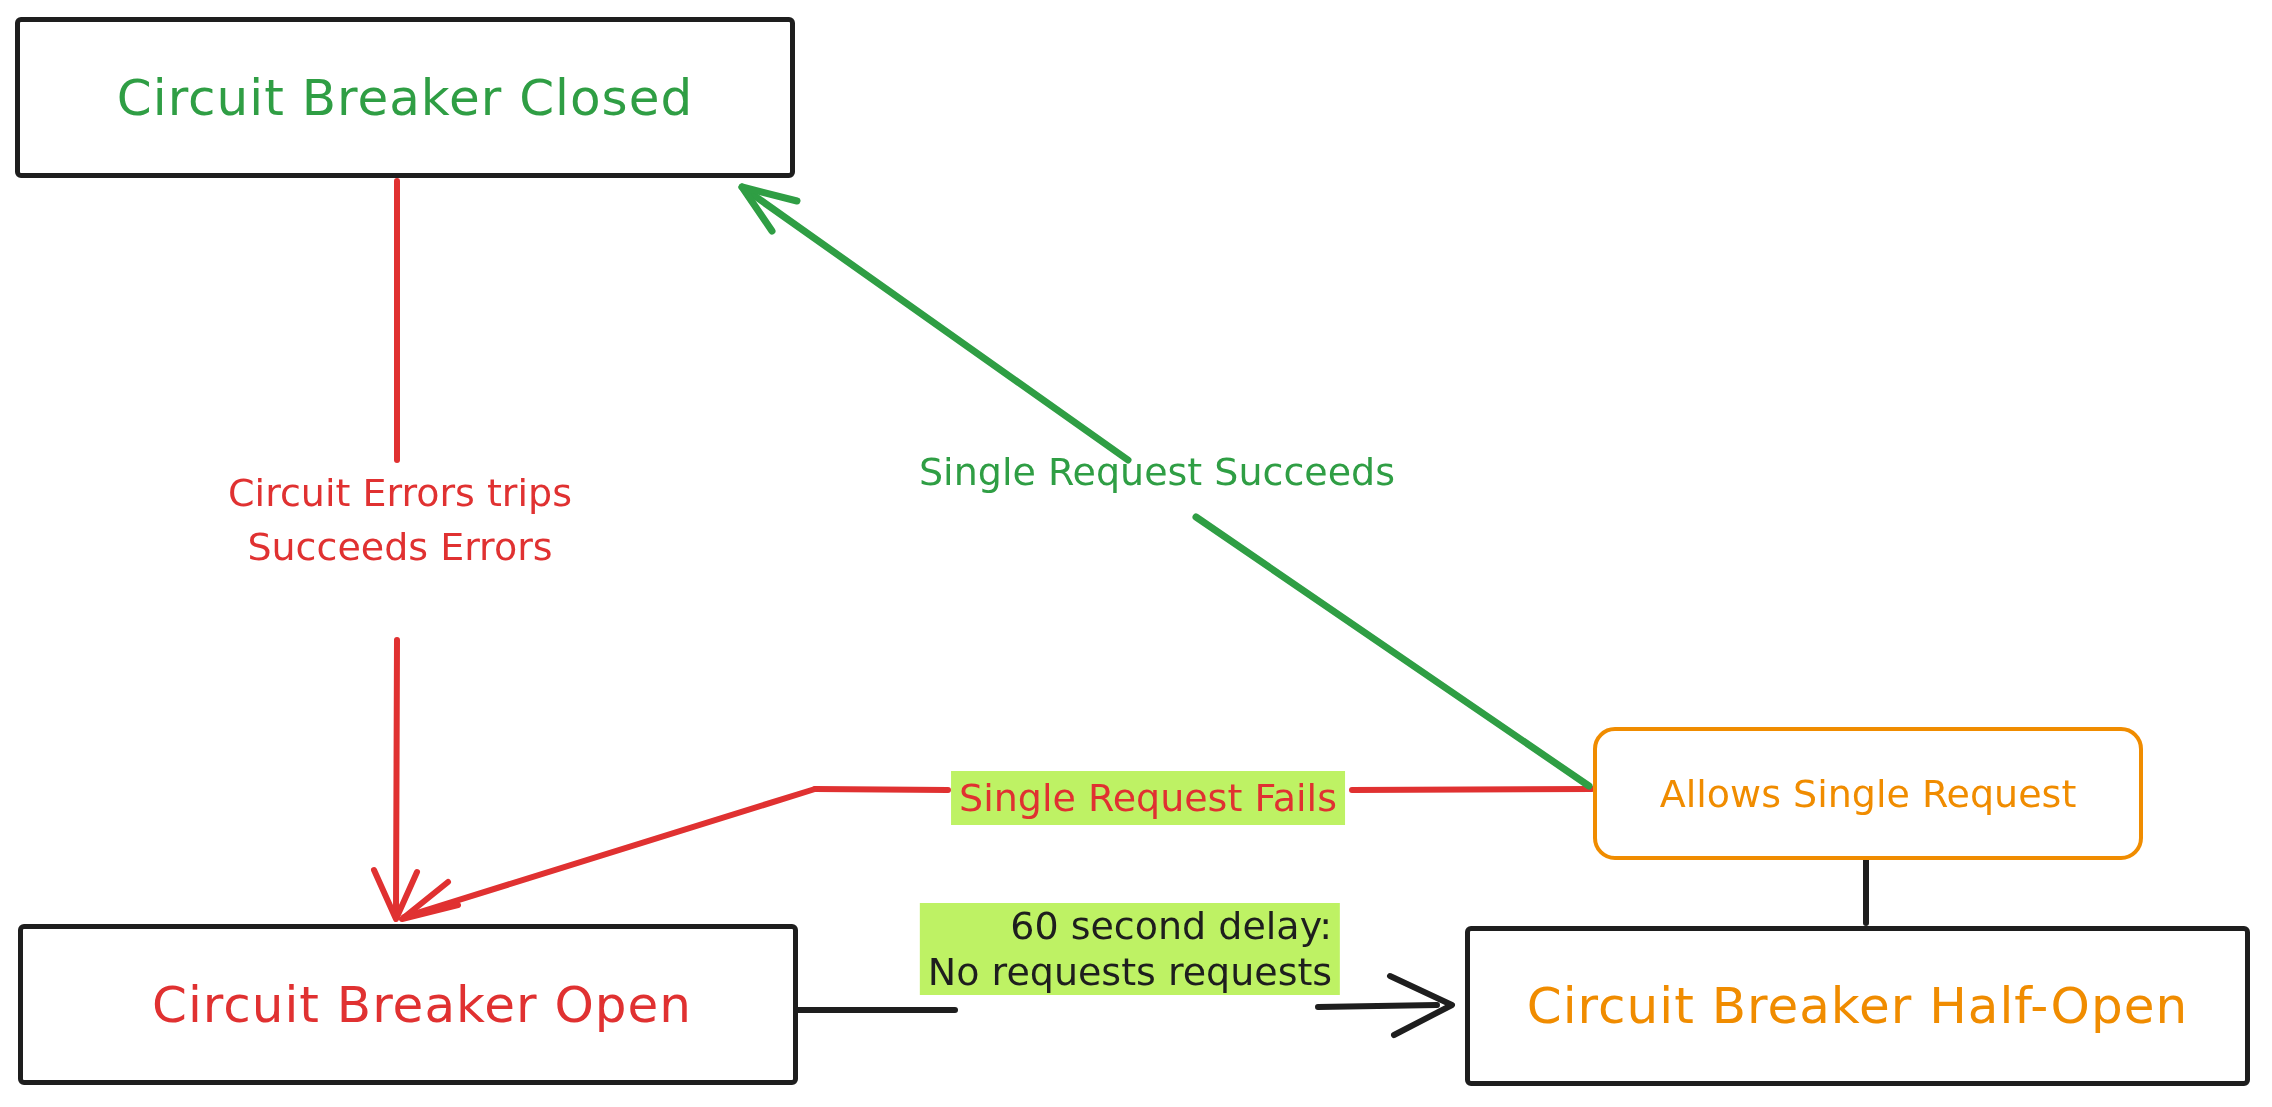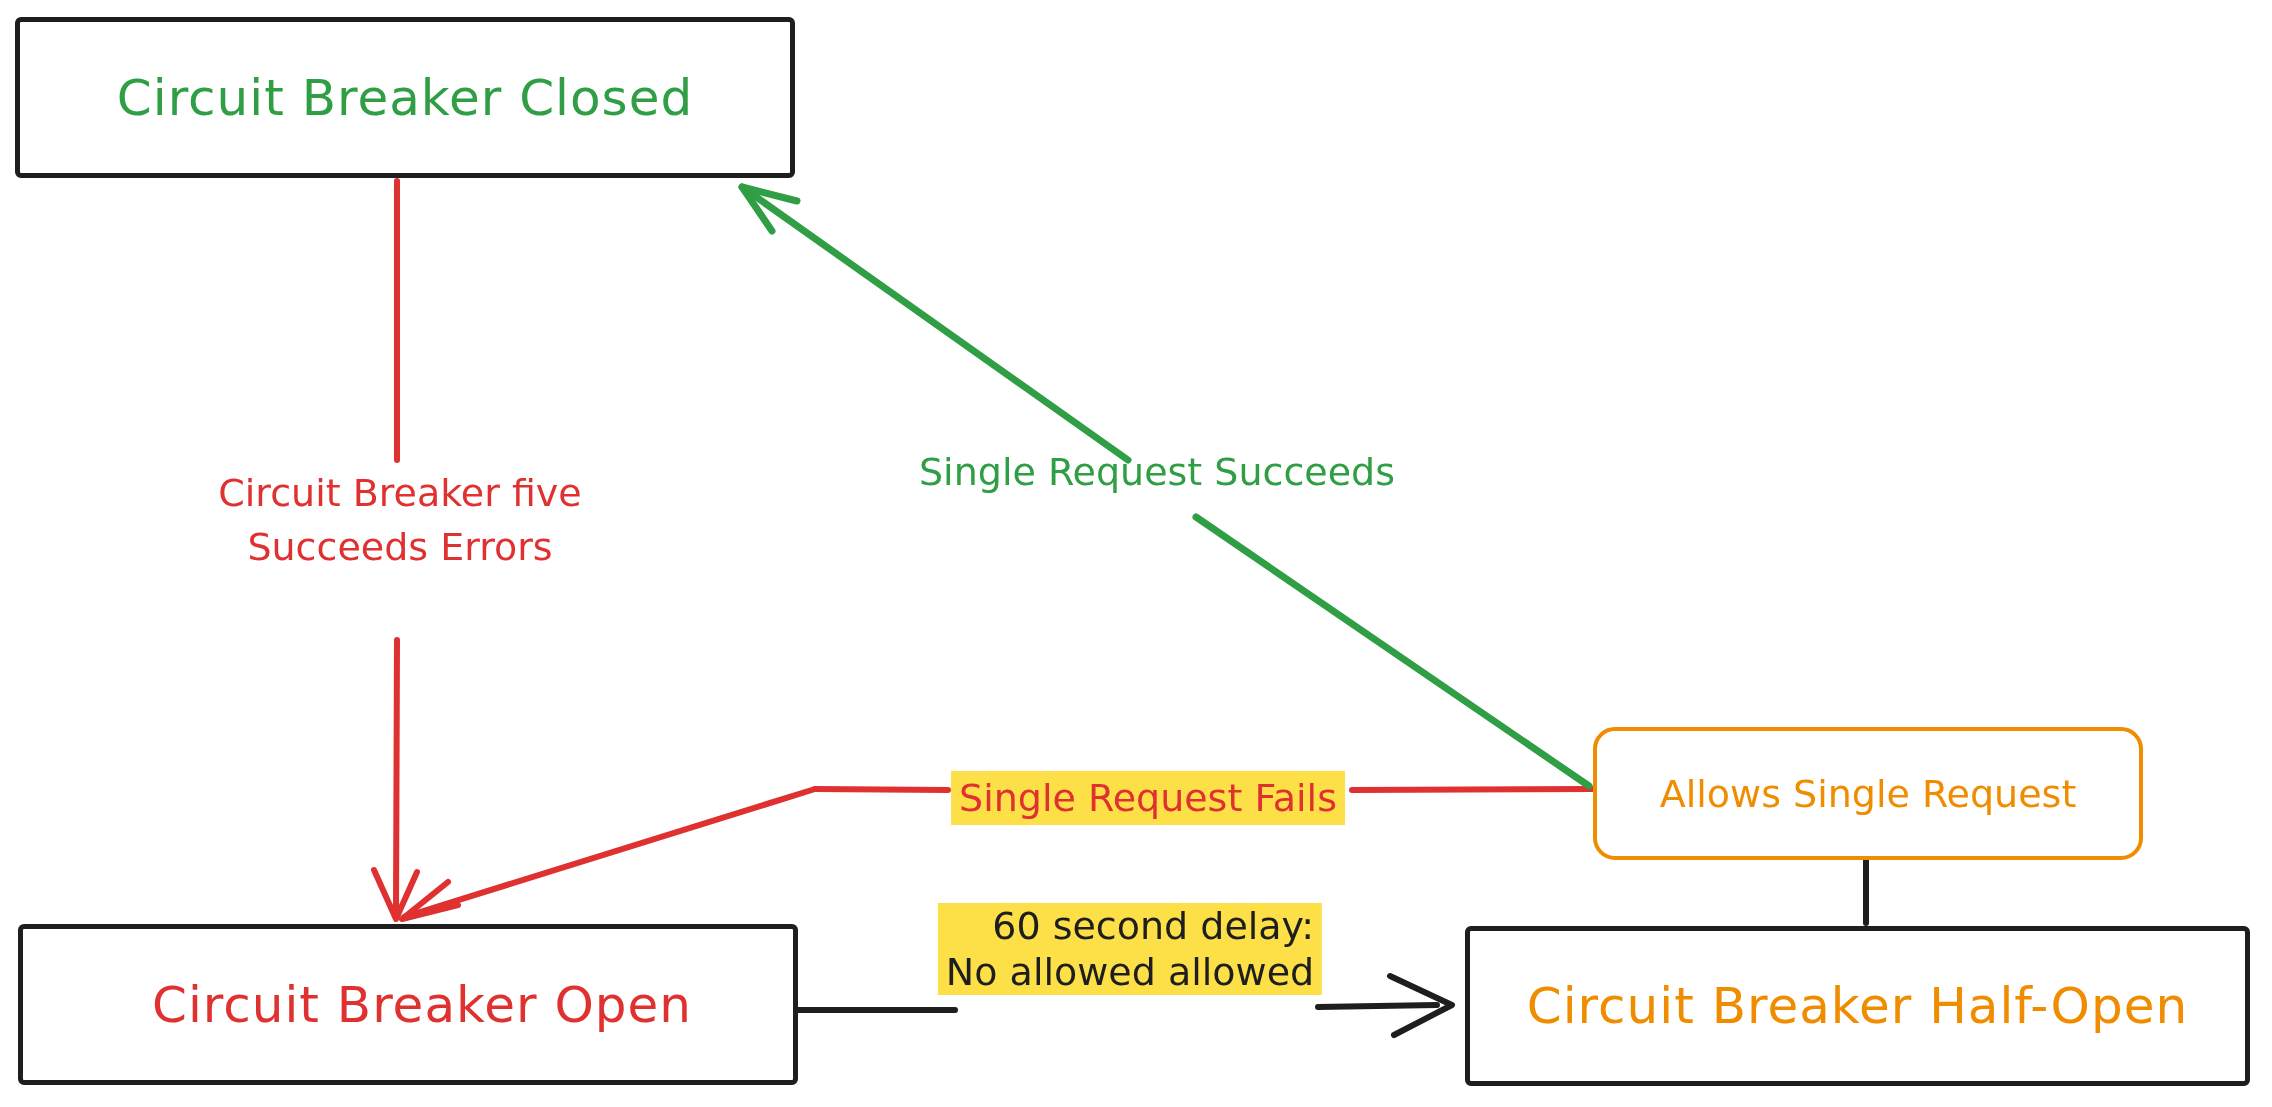--- a/index.html
+++ b/index.html
@@ -35,21 +35,21 @@
 
   .edge-label{
     position:absolute;
     transform:translateX(-50%);
     text-align:center;
     font-size:38px;
     line-height:54px;
     white-space:nowrap;
   }
   .edge-label.two-line{line-height:46px;}
-  .bg-white{background:#fde047;padding:0 8px;}
+  .bg-white{background:#bef264;padding:0 8px;}
 
   #node-closed   {left:15px;  top:17px;  width:780px; height:161px;}
   #node-open     {left:18px;  top:924px; width:780px; height:161px;padding-left:28px;}
   #node-halfopen {left:1465px;top:926px; width:785px; height:160px;}
   #node-allows   {left:1593px;top:727px; width:550px; height:133px;}
 
   #label-trips   {left:400px; top:466px;}
   #label-succeeds{left:1157px;top:445px;}
   #label-fails   {left:1148px;top:771px;}
   #label-delay   {left:1130px;top:903px;text-align:right;}
@@ -91,26 +91,26 @@
 
   <div id="node-halfopen" class="node node-border-black node-title txt-orange">
     <span>Circuit Breaker Half-Open</span>
   </div>
 
   <div id="node-allows" class="node node-border-orange node-small txt-orange">
     <span>Allows Single Request</span>
   </div>
 
   <div id="label-trips" class="edge-label txt-red">
-    <div>Circuit Breaker five</div>
+    <div>Circuit Errors trips</div>
     <div>Succeeds Errors</div>
   </div>
 
   <div id="label-succeeds" class="edge-label txt-green">Single Request Succeeds</div>
 
   <div id="label-fails" class="edge-label txt-red bg-white">Single Request Fails</div>
 
   <div id="label-delay" class="edge-label two-line txt-black bg-white">
     <div>60 second delay:</div>
-    <div>No allowed allowed</div>
+    <div>No requests requests</div>
   </div>
 
 </div>
 
 </body></html>

